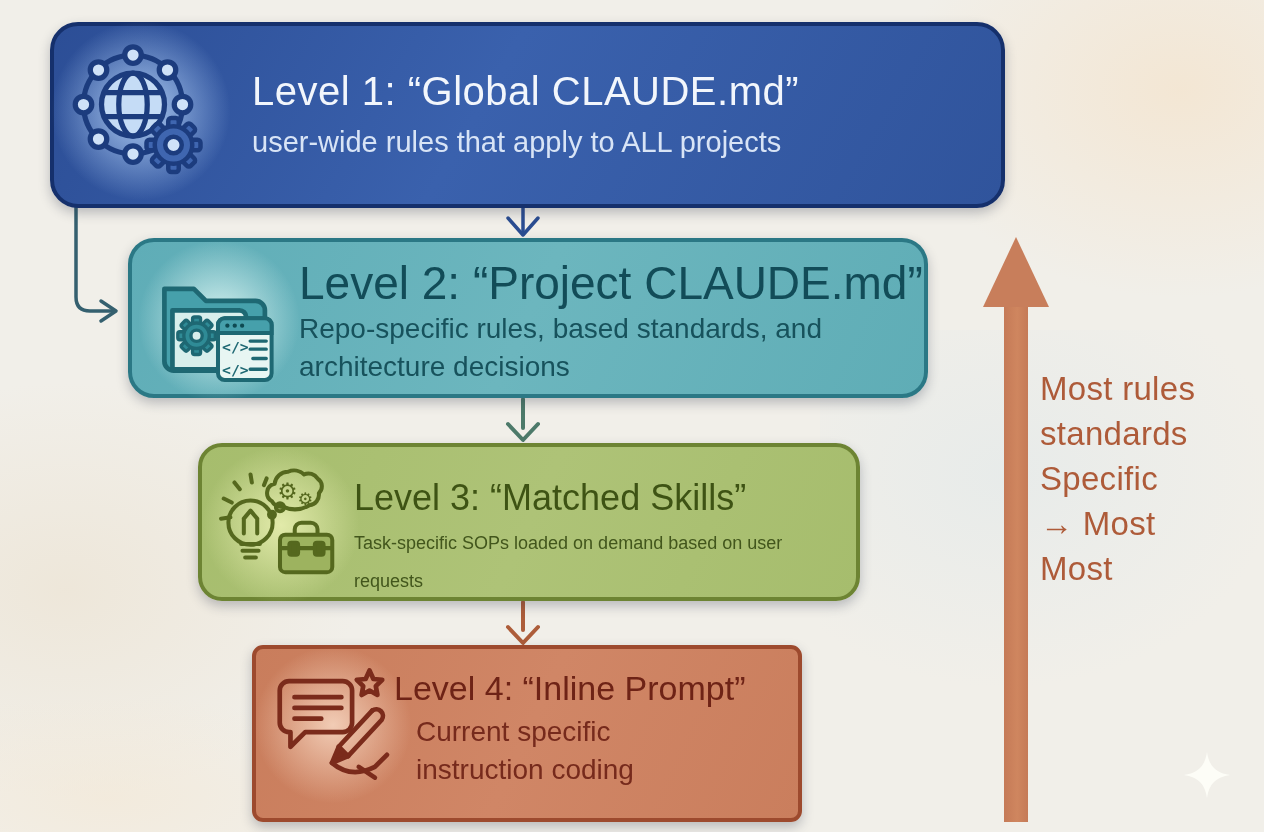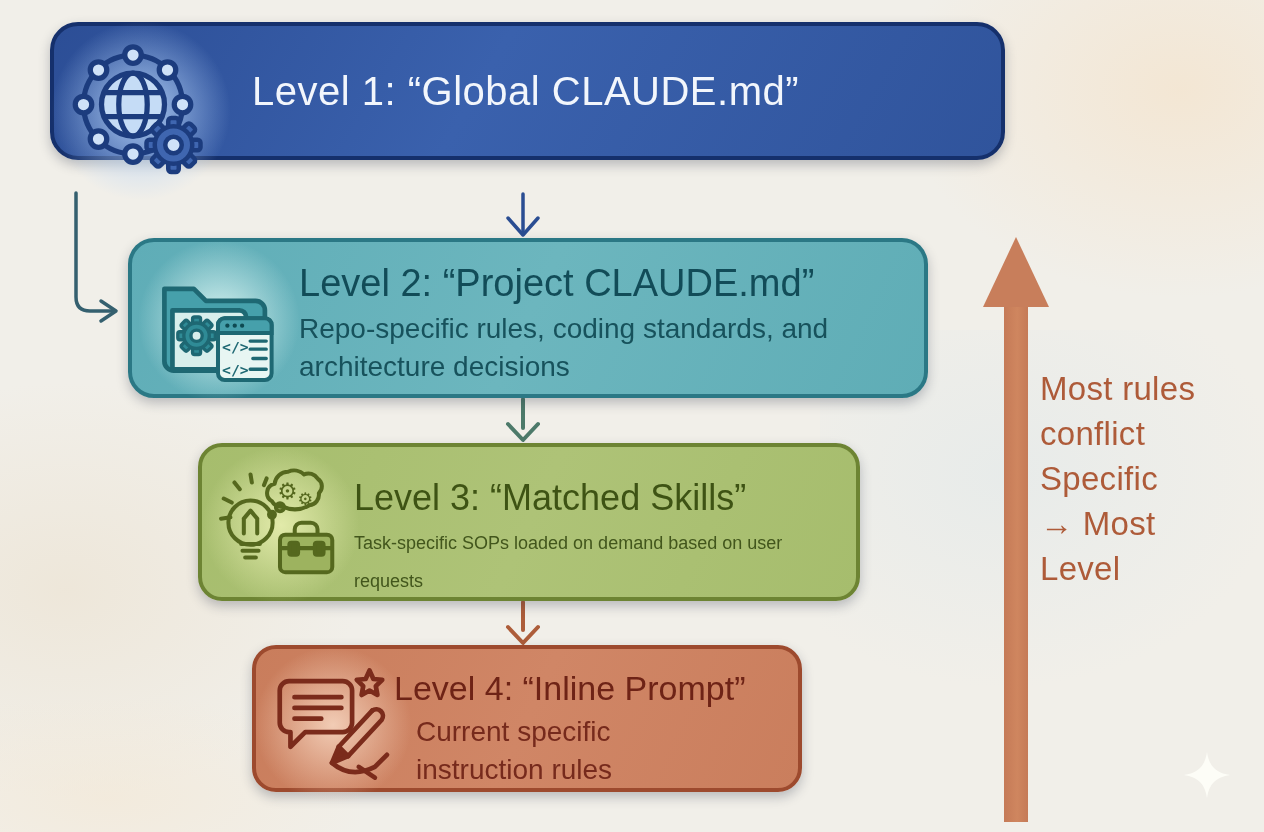--- a/index.html
+++ b/index.html
@@ -15,30 +15,30 @@
     background:radial-gradient(ellipse at 70% 30%, rgba(246,220,186,0.45), rgba(246,220,186,0) 70%);}
   .streak-2{left:-60px;top:380px;width:420px;height:420px;
     background:radial-gradient(ellipse at 30% 50%, rgba(235,224,205,0.55), rgba(235,224,205,0) 70%);}
   .streak-3{left:820px;top:330px;width:460px;height:360px;
     background:radial-gradient(ellipse at 40% 40%, rgba(214,228,235,0.35), rgba(214,228,235,0) 70%);}
   .streak-4{left:0;top:700px;width:360px;height:140px;
     background:radial-gradient(ellipse at 30% 70%, rgba(244,230,208,0.5), rgba(244,230,208,0) 75%);}
 
   
   .level-box{position:absolute;border-radius:28px;box-shadow:0 5px 12px rgba(40,45,70,0.28);}
-  .level-1{left:50px;top:22px;width:955px;height:138px;
+  .level-1{left:50px;top:22px;width:955px;height:186px;
     border:4px solid #15306c;
     background:linear-gradient(120deg,#2c4e96 0%,#3a61ad 45%,#30549c 100%);}
   .level-2{left:128px;top:238px;width:800px;height:160px;border-radius:26px;
     border:4px solid #2b7885;
     background:linear-gradient(115deg,#5fadb7 0%,#6cb6be 50%,#5fadb6 100%);}
   .level-3{left:198px;top:443px;width:662px;height:158px;border-radius:24px;
     border:4px solid #6d8433;
     background:linear-gradient(115deg,#a6bd6d 0%,#aec377 50%,#a6bd6d 100%);}
-  .level-4{left:252px;top:645px;width:550px;height:147px;border-radius:24px;
+  .level-4{left:252px;top:645px;width:550px;height:177px;border-radius:11px;
     border:4px solid #9d4a2e;
     background:linear-gradient(115deg,#c97d5c 0%,#d08666 50%,#ca7e5d 100%);}
 
   .icon-wrap{position:absolute;}
   .icon-glow{position:absolute;border-radius:50%;}
   .icon-wrap svg{position:relative;display:block;}
 
   .l1-icon{left:10px;top:8px;width:150px;height:150px;}
   .l1-glow{left:-18px;top:-14px;width:190px;height:182px;
     background:radial-gradient(circle, rgba(178,208,246,0.95) 0%, rgba(178,208,246,0) 68%);}
@@ -50,21 +50,21 @@
     background:radial-gradient(circle, rgba(232,239,176,0.9) 0%, rgba(232,239,176,0) 68%);}
   .l4-icon{left:8px;top:8px;width:136px;height:134px;}
   .l4-glow{left:-14px;top:-12px;width:166px;height:160px;
     background:radial-gradient(circle, rgba(246,212,190,0.9) 0%, rgba(246,212,190,0) 68%);}
 
   .text-col{position:absolute;}
   .l1-text{left:198px;top:40px;}
   .l1-text .title{font-size:40px;line-height:50px;color:#f2f6fc;letter-spacing:0.5px;}
   .l1-text .subtitle{font-size:29px;line-height:40px;color:#d8e4f6;margin-top:6px;}
   .l2-text{left:167px;top:18px;}
-  .l2-text .title{font-size:38px;line-height:46px;color:#124c58;}
+  .l2-text .title{font-size:46px;line-height:46px;color:#124c58;}
   .l2-text .subtitle{font-size:28px;line-height:38px;color:#17525c;margin-top:4px;width:572px;}
   .l3-text{left:152px;top:20px;margin-top:9px;}
   .l3-text .title{font-size:36px;line-height:44px;color:#3e5314;}
   .l3-text .subtitle{font-size:18px;line-height:38px;color:#42561c;margin-top:4px;width:440px;}
   .l4-text{left:138px;top:18px;}
   .l4-text .title{font-size:34px;line-height:42px;color:#6e2316;}
   .l4-text .subtitle{font-size:28px;line-height:38px;color:#762a1c;margin-top:4px;width:250px;padding-left:22px;}
 
   .connectors{position:absolute;left:0;top:0;width:1264px;height:832px;pointer-events:none;}
 
@@ -153,20 +153,21 @@
                 <rect x="-3.5" y="-18" width="7" height="8" rx="2"></rect>
               </g>
           </g>
           <circle cx="0" cy="0" r="12.5" fill="#3f66b0"></circle>
           <circle cx="0" cy="0" r="5.5" fill="#cfe2f8"></circle>
         </g>
       </svg>
     </div>
     <div class="text-col l1-text">
       <div class="title">Level 1: “Global CLAUDE.md”</div>
+      <div class="subtitle">user-wide rules that apply to ALL projects</div>
     </div>
   </div>
 
   <div class="level-box level-2">
     <div class="icon-wrap l2-icon">
       <div class="icon-glow l2-glow"></div>
       <svg viewBox="0 0 100 100" width="136" height="134">
         <g stroke="#1e6873" stroke-width="3.5" stroke-linejoin="round">
           <path d="M10,26 h22 l9,9 h37 a7,7 0 0 1 7,7 v38 a7,7 0 0 1 -7,7 H17 a7,7 0 0 1 -7,-7 Z" fill="#46a0ab"></path>
           <path d="M16,42 h50 a5,5 0 0 1 5,5 v34 a5,5 0 0 1 -5,5 H16 Z" fill="#d8efec"></path>
@@ -214,21 +215,21 @@
           <text x="53" y="73">&lt;/&gt;</text>
           <text x="53" y="90">&lt;/&gt;</text>
         </g>
         <g stroke="#1e6873" stroke-width="2.5" stroke-linecap="round">
           <path d="M74,65 H86 M74,71 H86 M76,78 H86 M74,86 H86"></path>
         </g>
       </svg>
     </div>
     <div class="text-col l2-text">
       <div class="title">Level 2: “Project CLAUDE.md”</div>
-      <div class="subtitle">Repo-specific rules, coding standards, and architecture decisions</div>
+      <div class="subtitle">Repo-specific rules, based standards, and architecture decisions</div>
     </div>
   </div>
 
   <div class="level-box level-3">
     <div class="icon-wrap l3-icon">
       <div class="icon-glow l3-glow"></div>
       <svg viewBox="0 0 100 100" width="136" height="134">
         <g fill="none" stroke="#55681e" stroke-width="3" stroke-linecap="round" stroke-linejoin="round">
           <path d="M6,46 L13,45 M8,31 L14,34 M16,19 L20,24 M28,13 L29,19 M40,16 L38,21"></path>
           <circle cx="28" cy="49" r="16.5"></circle>
@@ -268,32 +269,32 @@
           <path d="M80,40 a5,5 0 0 1 7,7 L62,74"></path>
           <path d="M80,40 L55,67"></path>
           <path d="M55,67 L50,79 L62,74 Z" fill="#7b2b1b"></path>
           <path d="M50,79 q14,12 32,3 l9,-9"></path>
           <path d="M70,82 l12,8"></path>
         </g>
       </svg>
     </div>
     <div class="text-col l4-text">
       <div class="title">Level 4: “Inline Prompt”</div>
-      <div class="subtitle">Current specific instruction rules</div>
+      <div class="subtitle">Current specific instruction coding</div>
     </div>
   </div>
 
   <div class="big-arrow-shaft"></div>
   <div class="big-arrow-head"></div>
 
   <div class="priority-note">
     <div>Most rules</div>
-    <div>conflict</div>
+    <div>standards</div>
     <div>Specific</div>
     <div>→ Most</div>
-    <div>Level</div>
+    <div>Most</div>
   </div>
 
   <svg class="sparkle" viewBox="0 0 46 46">
     <path d="M23,0 C25,14 32,21 46,23 C32,25 25,32 23,46 C21,32 14,25 0,23 C14,21 21,14 23,0 Z" fill="#fdfdf7"></path>
   </svg>
 
 </div>
 
 </body></html>

